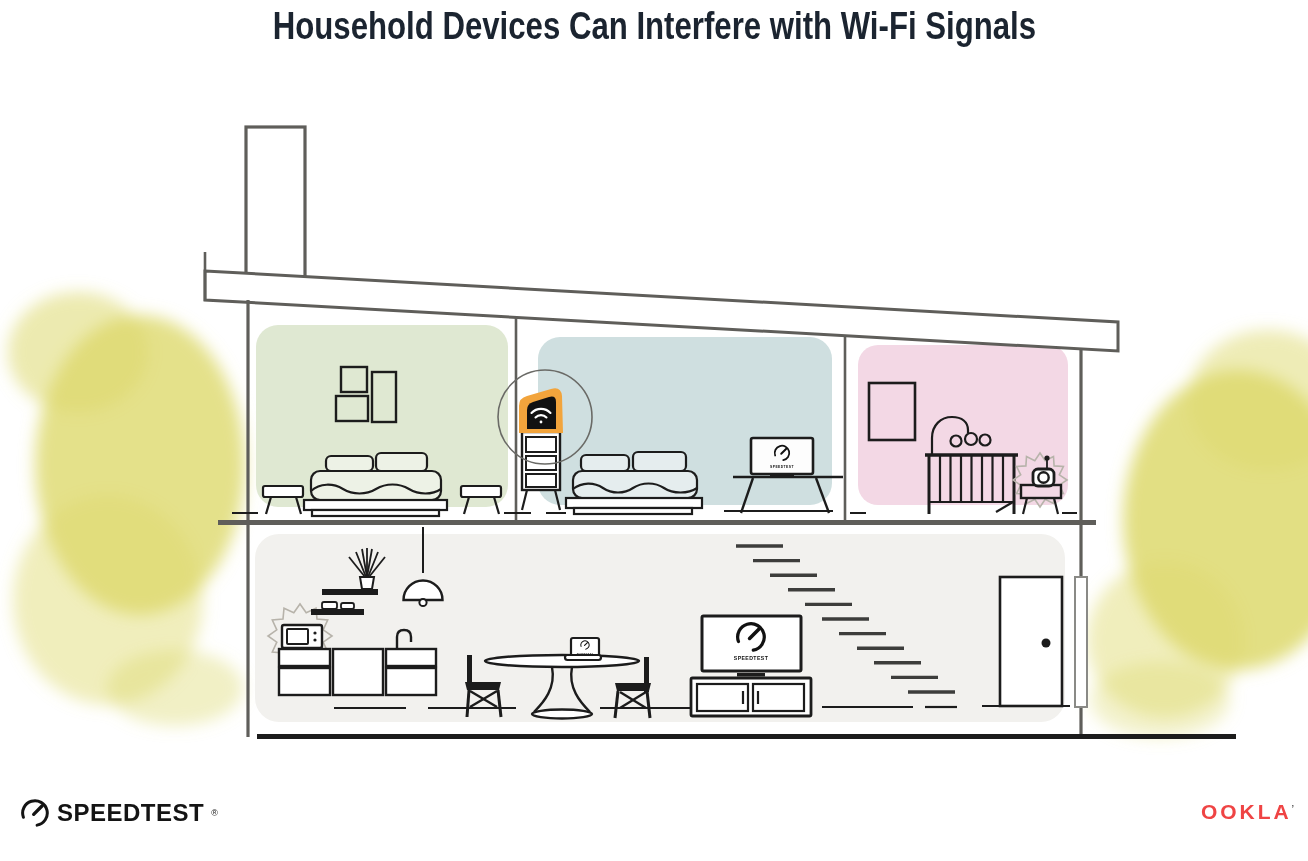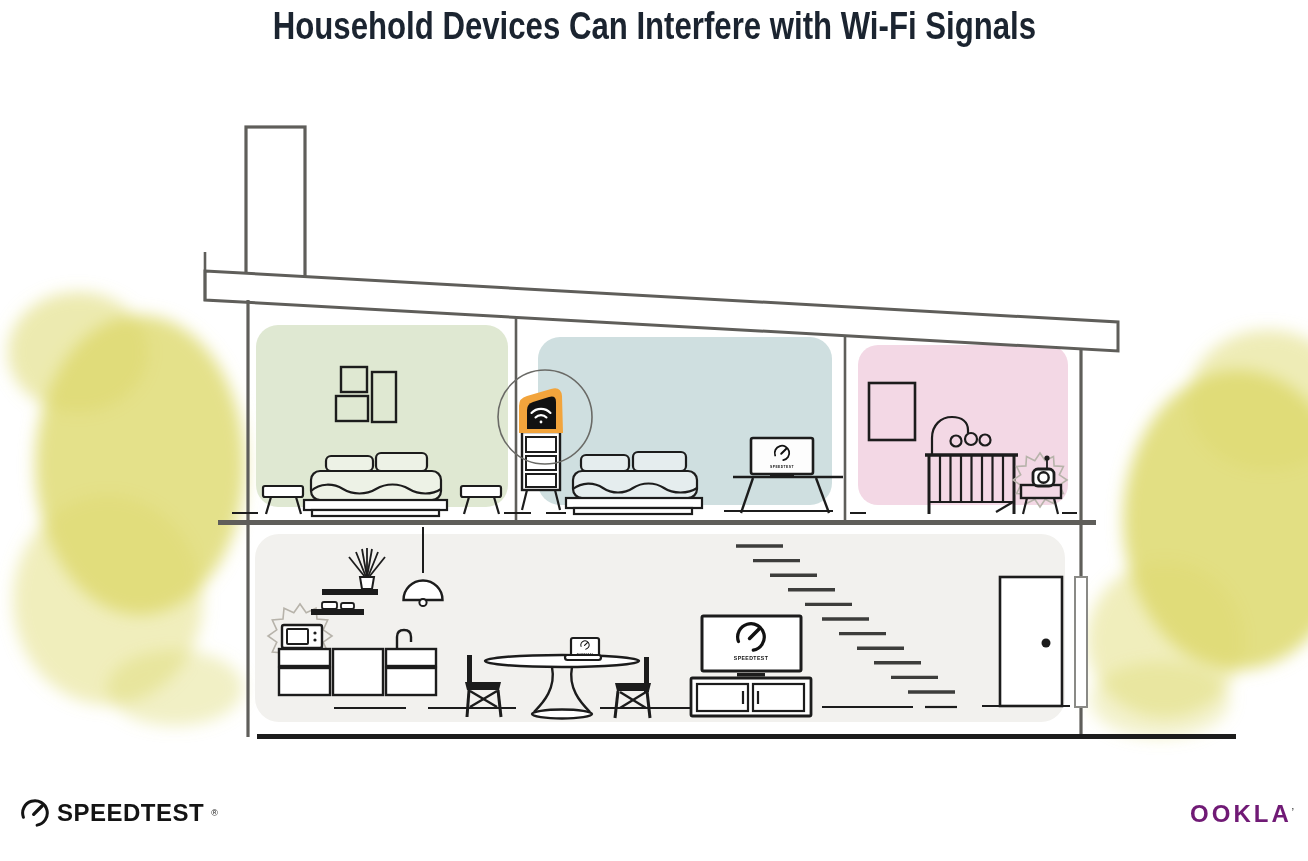--- a/index.html
+++ b/index.html
@@ -9,21 +9,21 @@
   .header{position:absolute;top:4px;left:0;width:1308px;text-align:center;z-index:5;}
   .title{display:inline-block;font-size:38px;font-weight:700;color:var(--title-navy,#1b2430);
          transform:scaleX(.82);transform-origin:center;letter-spacing:0;margin:0;line-height:1.2;}
   .url{display:inline-block;font-size:33px;font-weight:400;color:var(--url-gray,#4c4c4c);
        transform:scaleX(.9);transform-origin:center;margin-top:2px;line-height:1.2;}
   .illu{position:absolute;top:0;left:0;}
   .footer-left{position:absolute;left:20px;top:798px;display:flex;align-items:center;gap:7px;z-index:6;}
   .footer-left .st-text{font-size:24px;font-weight:700;letter-spacing:.5px;color:#141414;}
   .footer-left sup{font-size:9px;font-weight:400;vertical-align:top;color:#141414;}
   .footer-right{position:absolute;right:14px;top:800px;z-index:6;}
-  .footer-right .ok-text{font-size:24px;font-weight:700;letter-spacing:3px;color:#701a75;}
+  .footer-right .ok-text{font-size:21px;font-weight:700;letter-spacing:3px;color:#ef4444;}
   .footer-right sup{font-size:10px;color:#121212;}
   .screen-label{font-weight:700;fill:#111;text-anchor:middle;letter-spacing:.4px;
                 font-family:"Liberation Sans",sans-serif;}
 </style>
 </head>
 <body>
 
 <div class="stage">
 
   <div class="header">

